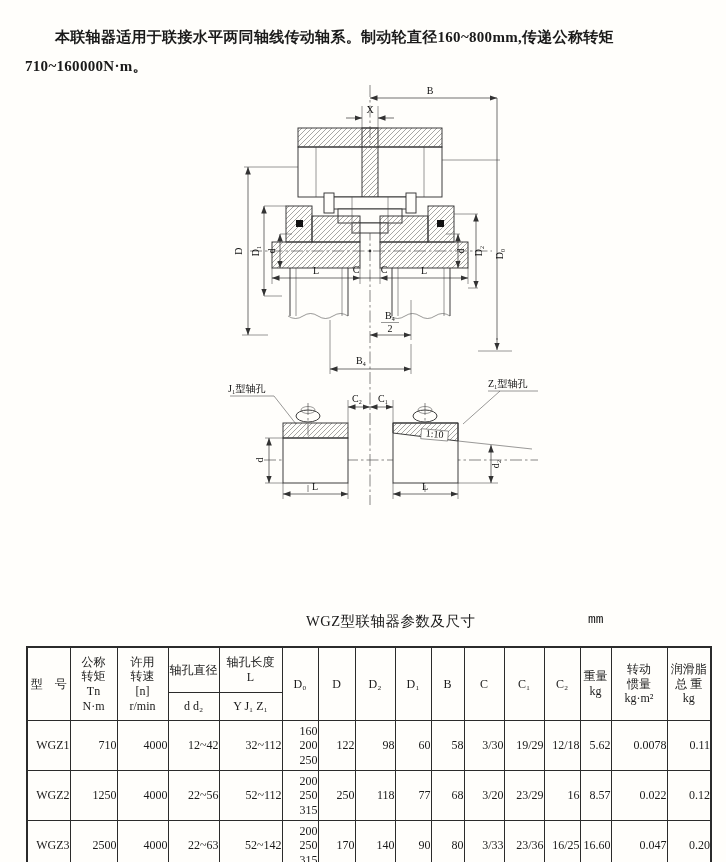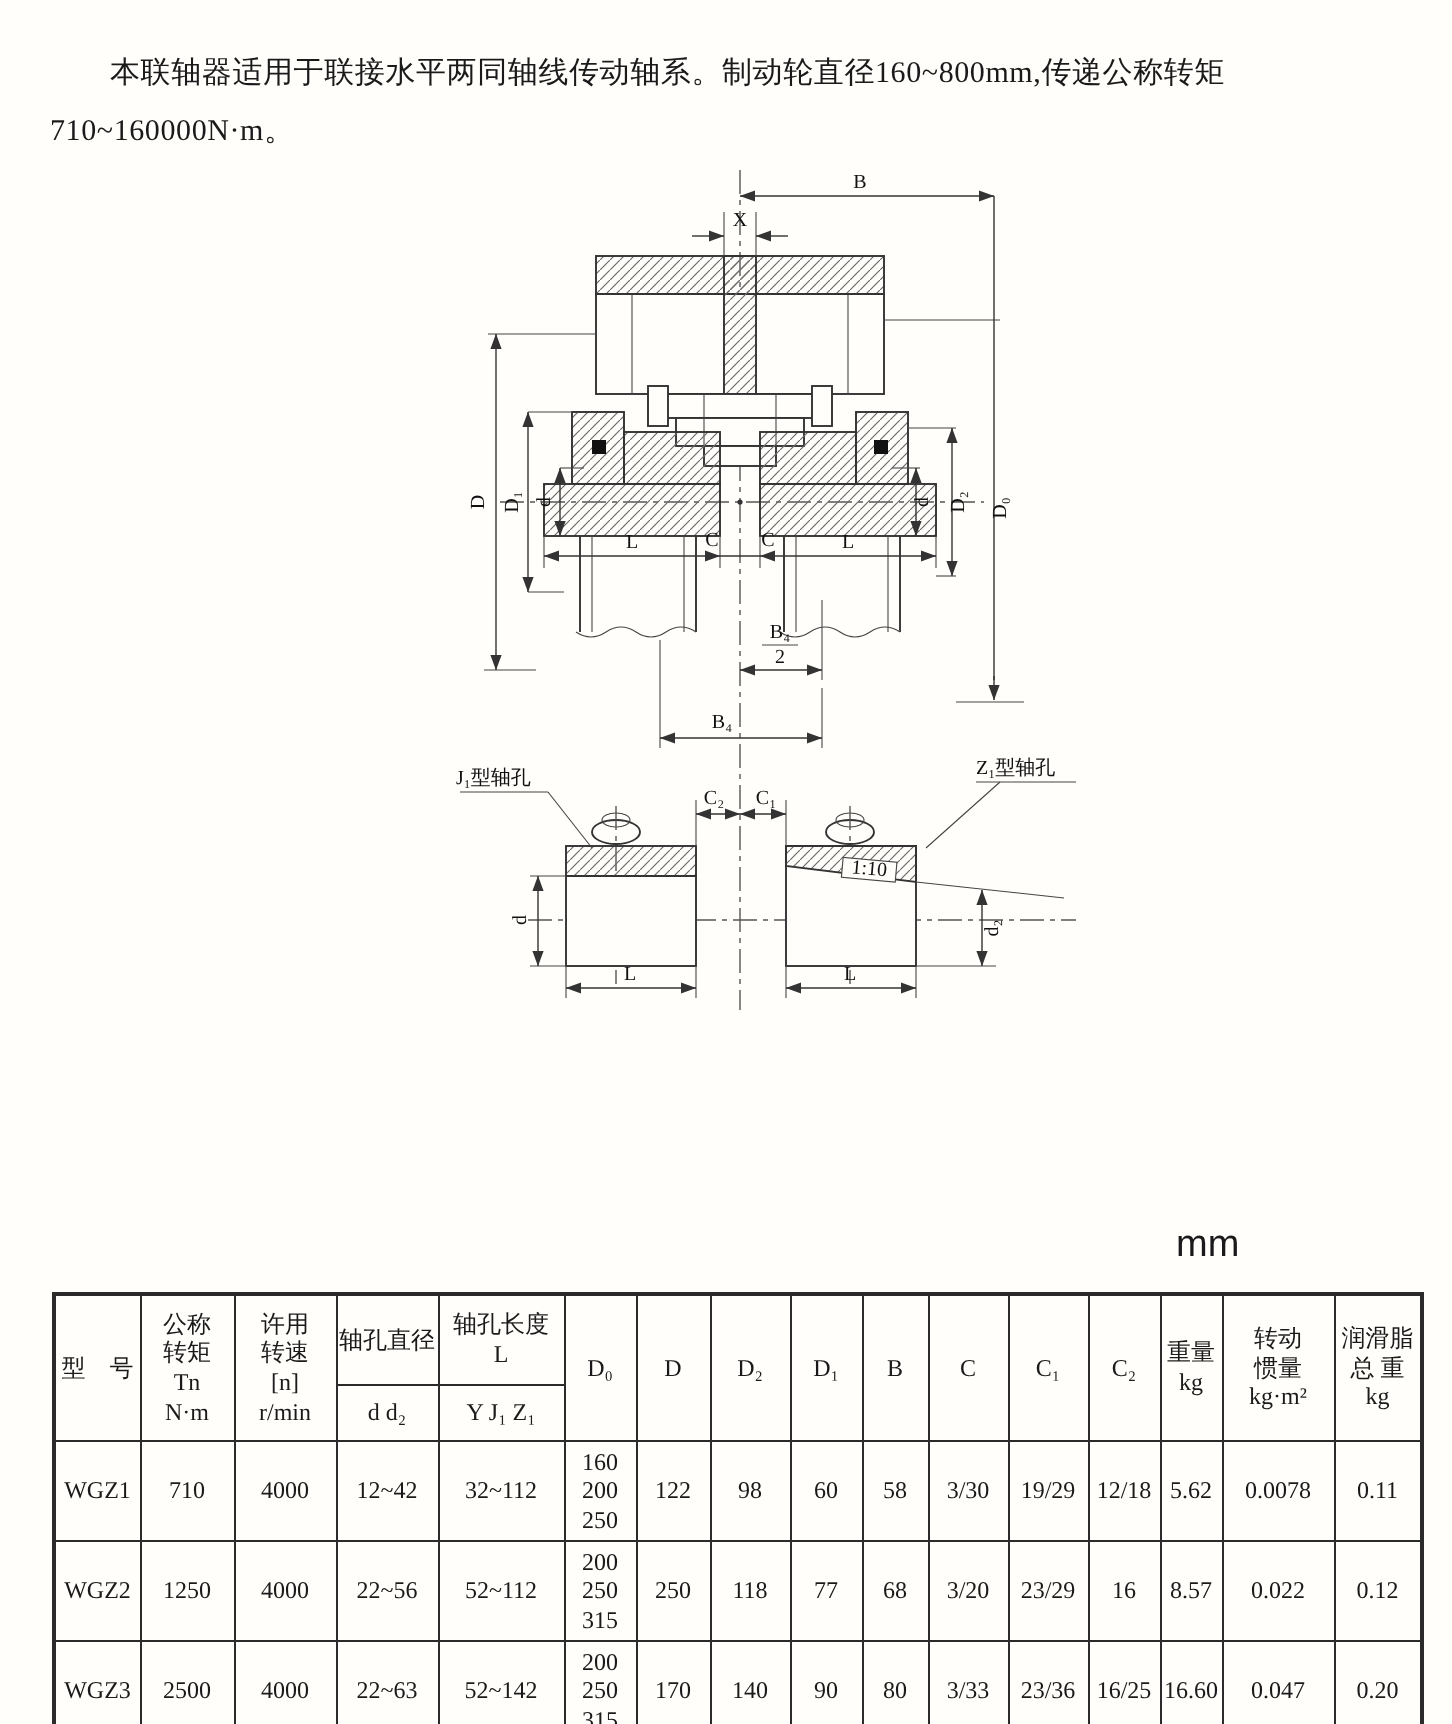--- a/index.html
+++ b/index.html
@@ -3,47 +3,47 @@
 <meta charset="utf-8">
 <style>
   html,body{margin:0;padding:0;}
   body{
     width:726px;height:862px;position:relative;overflow:hidden;
     background:#fffefb;color:#1a1a1a;
     font-family:"Liberation Serif","DejaVu Serif",serif;
   }
   .intro{
     position:absolute;top:8px;left:25px;width:678px;
-    font-size:15px;line-height:1.95;text-indent:2em;letter-spacing:.3px;
+    font-size:15px;line-height:1.95;text-indent:2em;letter-spacing:.3px;font-weight:bold;
   }
   .draw{position:absolute;left:0;top:58px;}
   
   .ln{stroke:#333;stroke-width:.95;fill:#fffefb;}
   .thin{stroke:#444;stroke-width:.55;fill:none;}
   .dim{stroke:#333;stroke-width:.7;fill:none;}
   .cl{stroke:#555;stroke-width:.7;stroke-dasharray:12 3 2.5 3;fill:none;}
   .hat{fill:url(#hatch);stroke:#333;stroke-width:.95;}
   .solid{fill:#111;stroke:none;}
   .draw text{font-family:"Liberation Serif","DejaVu Serif",serif;fill:#111;font-size:10px;}
   .caption{position:absolute;top:612px;left:0;width:726px;height:22px;font-size:14.5px;}
   .caption .t{position:absolute;left:306px;letter-spacing:.5px;}
-  .caption .u{position:absolute;left:588px;font-size:19px;font-family:Liberation Sans, sans-serif;}
+  .caption .u{position:absolute;left:588px;font-size:13px;font-family:Liberation Mono, monospace;}
   table.spec{
     position:absolute;top:646px;left:26px;width:684px;
     border-collapse:collapse;table-layout:fixed;
     font-size:12px;border:2px solid #2b2b2b;
   }
   .spec th,.spec td{
     border:1px solid #2b2b2b;text-align:center;vertical-align:middle;
     white-space:pre-line;font-weight:normal;padding:1px 0;line-height:1.22;
     overflow:hidden;
   }
   .spec tr.h1 th{height:42px;}
   .spec tr.h2 th{height:25px;text-align:center;}
-  .spec tbody td{height:47px;}
+  .spec tbody td{height:47px;text-align:right;}
 </style>
 </head>
 <body>
 
 <p class="intro">本联轴器适用于联接水平两同轴线传动轴系。制动轮直径160~800mm,传递公称转矩710~160000N·m。</p>
 
 <svg class="draw" width="726" height="552" viewBox="0 58 726 552">
   <defs>
     <pattern id="hatch" patternUnits="userSpaceOnUse" width="5" height="5">
       <path d="M0,5 L5,0" stroke="#6a6a6a" stroke-width="0.6"></path>
@@ -199,20 +199,21 @@
     <line class="dim" x1="283" y1="494" x2="348" y2="494" marker-start="url(#arr)" marker-end="url(#arr)"></line>
     <text x="315" y="490" text-anchor="middle" font-size="9.5">L</text>
     <line class="thin" x1="393" y1="483" x2="393" y2="499"></line>
     <line class="thin" x1="458" y1="483" x2="458" y2="499"></line>
     <line class="dim" x1="393" y1="494" x2="458" y2="494" marker-start="url(#arr)" marker-end="url(#arr)"></line>
     <text x="425" y="490" text-anchor="middle" font-size="9.5">L</text>
   </g>
 </svg>
 
 <div class="caption">
+  <span class="t">WGZ型联轴器参数及尺寸</span>
   <span class="u">mm</span>
 </div>
 
 <table class="spec">
   <colgroup>
     <col style="width:43px">
       <col style="width:47px">
       <col style="width:51px">
       <col style="width:51px">
     <col style="width:63px">

